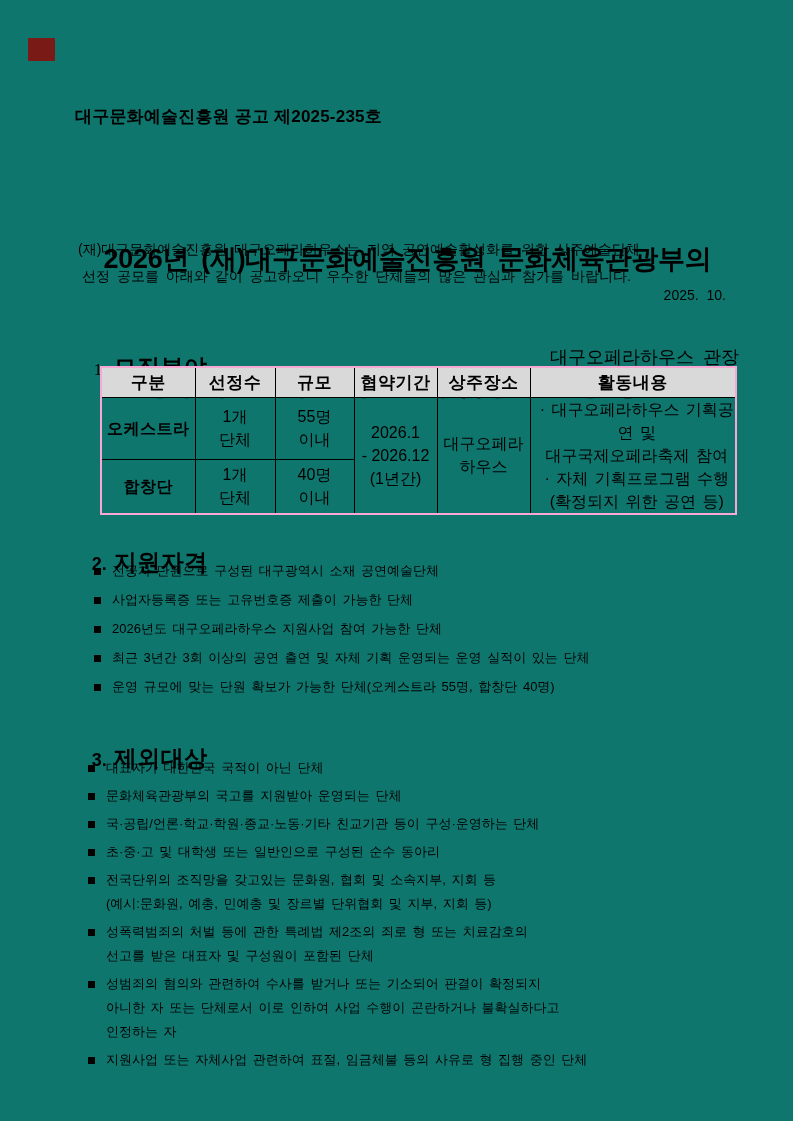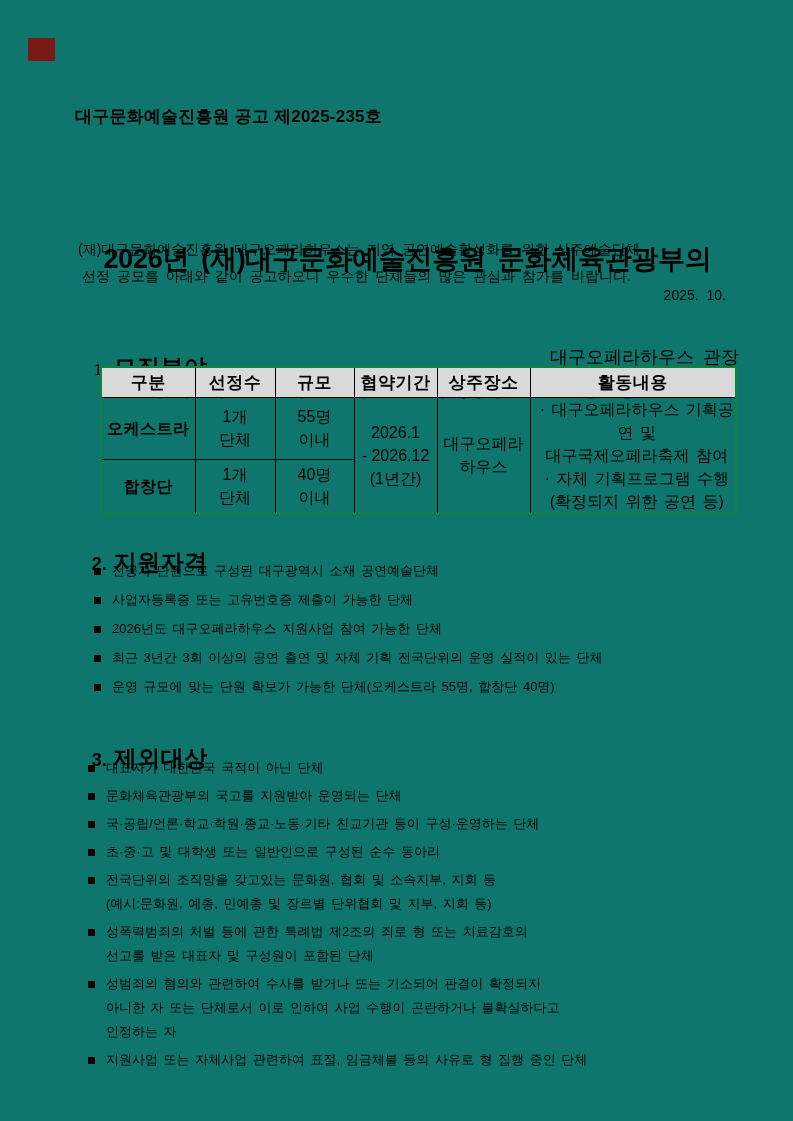--- a/index.html
+++ b/index.html
@@ -20,21 +20,21 @@
   .sign-line { position:absolute; left:78px; top:311px; width:661px; text-align:right; font-size:18px; word-spacing:4px; white-space:pre;margin-top:34px; }
 
   .sec-h { position:absolute; white-space:pre; }
   .sec-h .num  { font-size:18px; font-weight:bold; margin-right:7px; }
   .sec-h .num.serif { font-family:"Liberation Serif", serif; font-weight:normal; font-size:17px; }
   .sec-h .label { font-size:23px; font-weight:bold; letter-spacing:.5px; }
   #sec1 { left:76px; top:334px; }
   #sec2 { left:74px; top:529px; }
   #sec3 { left:74px; top:725px; }
 
-  table.recruit { position:absolute; left:100px; top:366px; border-collapse:collapse; border:2px solid #15803d; table-layout:fixed; }
+  table.recruit { position:absolute; left:100px; top:366px; border-collapse:collapse; border:2px solid #f9a8d4; table-layout:fixed; }
   table.recruit th, table.recruit td { border:1px solid #000; text-align:center; vertical-align:middle; }
   table.recruit th { background:#d9d9d9; font-size:17px; font-weight:bold; height:30px; letter-spacing:.5px; }
   table.recruit td { font-size:16px; line-height:23px; white-space:pre-line; }
   tr.r1 td { height:57px; }
   tr.r2 td { height:50px; }
   td.cat { font-weight:bold; letter-spacing:.5px; }
   td.activity { text-align:left; white-space:pre-wrap; padding-left:8px; font-size:16px; line-height:26px; word-spacing:2px; }
   td.period { line-height:26px; }
 
   .blist { position:absolute; width:660px; }
@@ -127,21 +127,21 @@
     <div class="li">
       <span class="sq"></span>
       <span class="txt">사업자등록증 또는 고유번호증 제출이 가능한 단체</span>
     </div>
     <div class="li">
       <span class="sq"></span>
       <span class="txt">2026년도 대구오페라하우스 지원사업 참여 가능한 단체</span>
     </div>
     <div class="li">
       <span class="sq"></span>
-      <span class="txt">최근 3년간 3회 이상의 공연 출연 및 자체 기획 전국단위의 운영 실적이 있는 단체</span>
+      <span class="txt">최근 3년간 3회 이상의 공연 출연 및 자체 기획 운영되는 운영 실적이 있는 단체</span>
     </div>
     <div class="li">
       <span class="sq"></span>
       <span class="txt">운영 규모에 맞는 단원 확보가 가능한 단체(오케스트라 55명, 합창단 40명)</span>
     </div>
   </div>
 
   <div class="sec-h" id="sec3">
     <span class="num">3.</span><span class="label">제외대상</span>
   </div>

